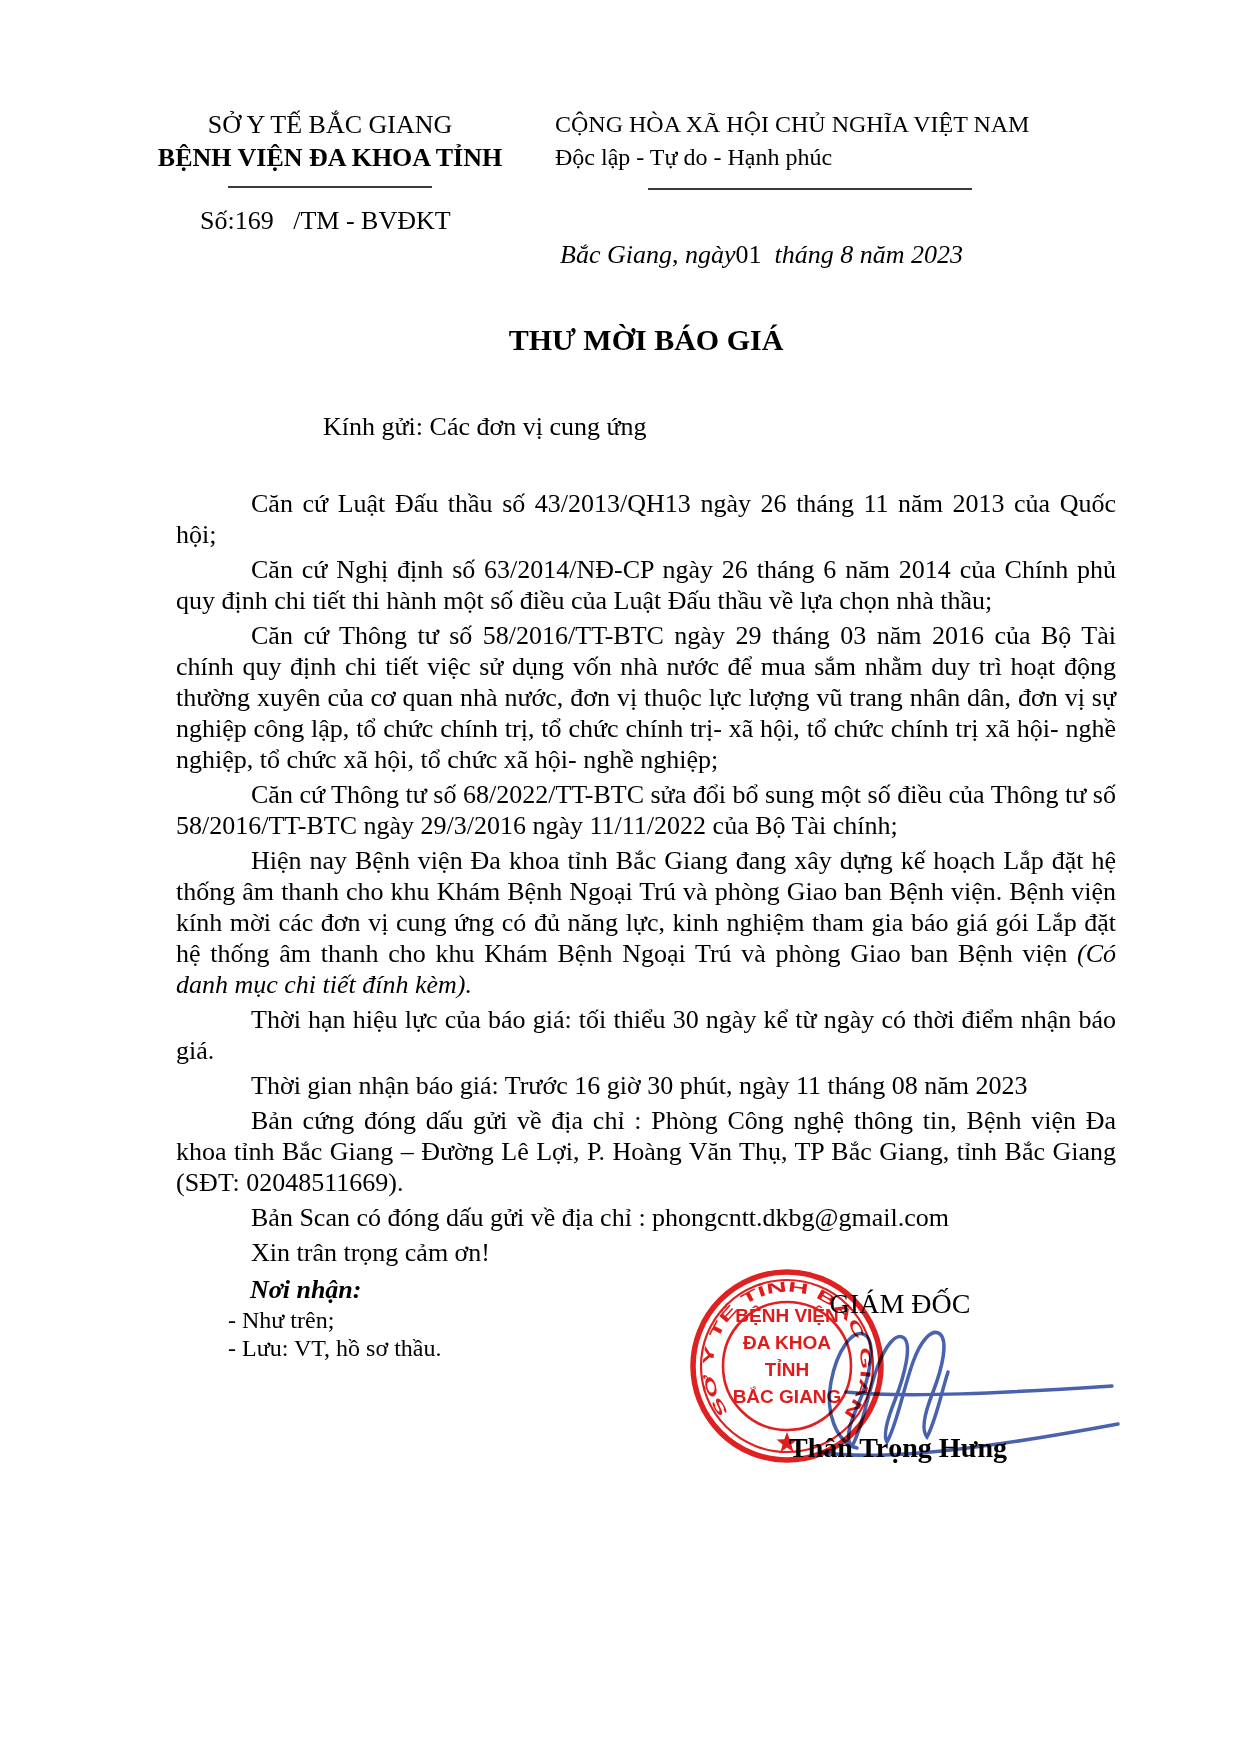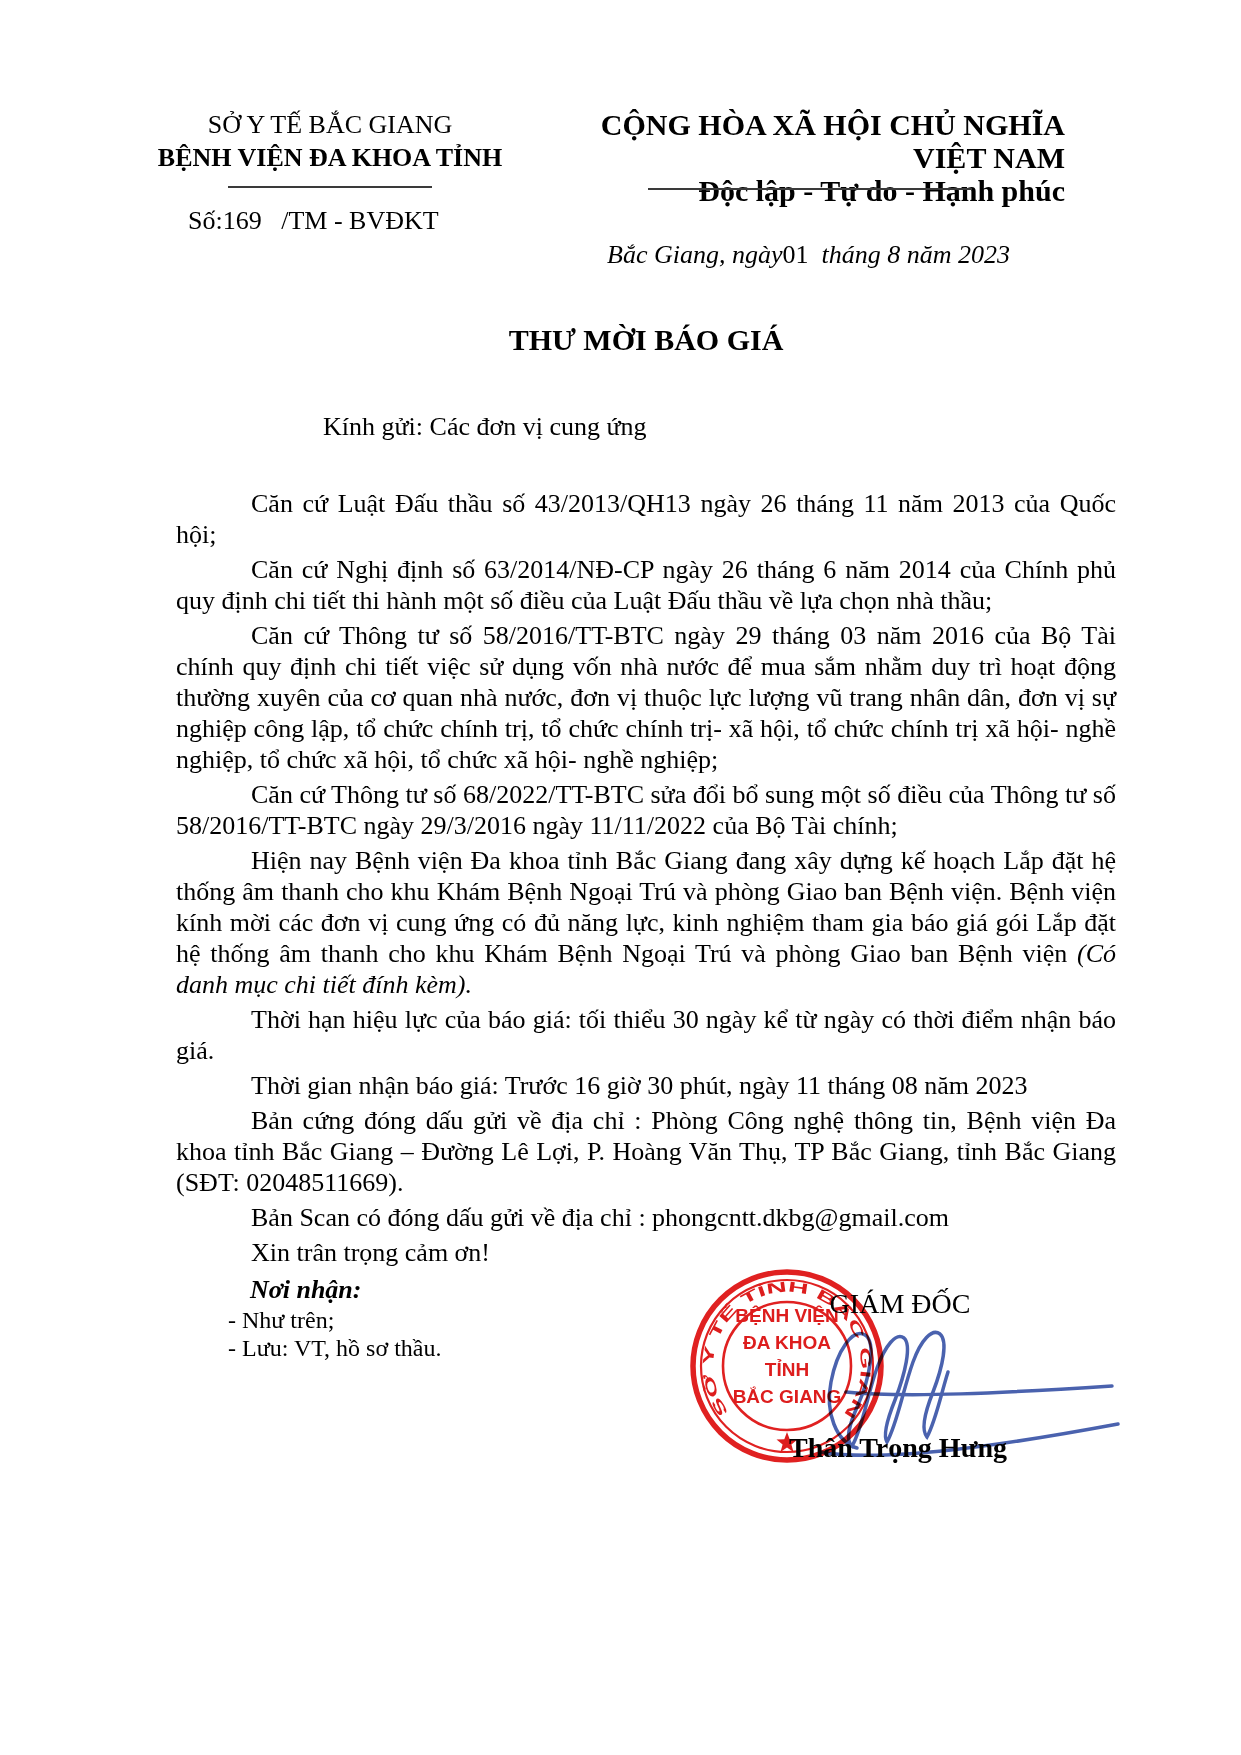--- a/index.html
+++ b/index.html
@@ -3,27 +3,27 @@
 <meta charset="utf-8">
 <style>
   html,body{margin:0;padding:0;background:#ffffff;}
   .page{position:relative;width:1241px;height:1755px;background:#ffffff;
         font-family:"Liberation Serif",serif;color:#000;overflow:hidden;}
 
   
   .hdr-left{position:absolute;left:150px;top:108px;width:360px;text-align:center;
             font-size:26px;line-height:33px;}
   .hdr-left .org-name{font-weight:bold;}
-  .hdr-right{position:absolute;left:555px;top:108px;width:510px;text-align:right;
-             font-size:30px;line-height:33px;font-weight:bold;}
+  .hdr-right{position:absolute;left:555px;top:108px;width:510px;text-align:left;
+             font-size:24px;line-height:33px;font-weight:normal;}
   .rule{position:absolute;height:2px;background:#3a3a3a;}
   .rule-left{left:228px;top:186px;width:204px;}
   .rule-right{left:648px;top:188px;width:324px;}
-  .doc-number{position:absolute;left:188px;top:206px;font-size:26px;white-space:pre;}
-  .dateline{position:absolute;left:560px;top:240px;width:450px;text-align:right;
+  .doc-number{position:absolute;left:200px;top:206px;font-size:26px;white-space:pre;}
+  .dateline{position:absolute;left:560px;top:240px;width:450px;
             font-size:26px;font-style:italic;white-space:pre;}
   .dateline .up{font-style:normal;}
 
   .title{position:absolute;left:172px;top:323px;width:948px;text-align:center;
          font-size:30px;font-weight:bold;}
   .salutation{position:absolute;left:323px;top:412px;font-size:26px;}
 
   
   .body-block{position:absolute;left:172px;top:484px;width:948px;
               font-size:26px;line-height:31px;text-align:justify;}

